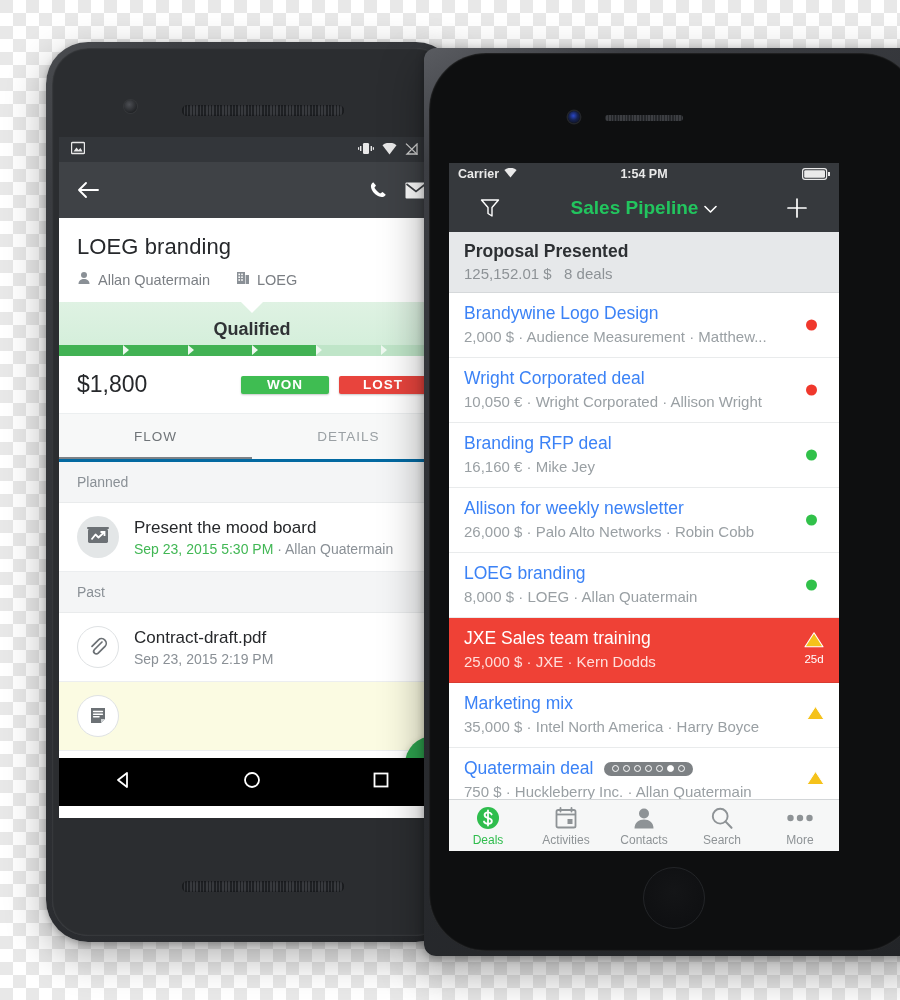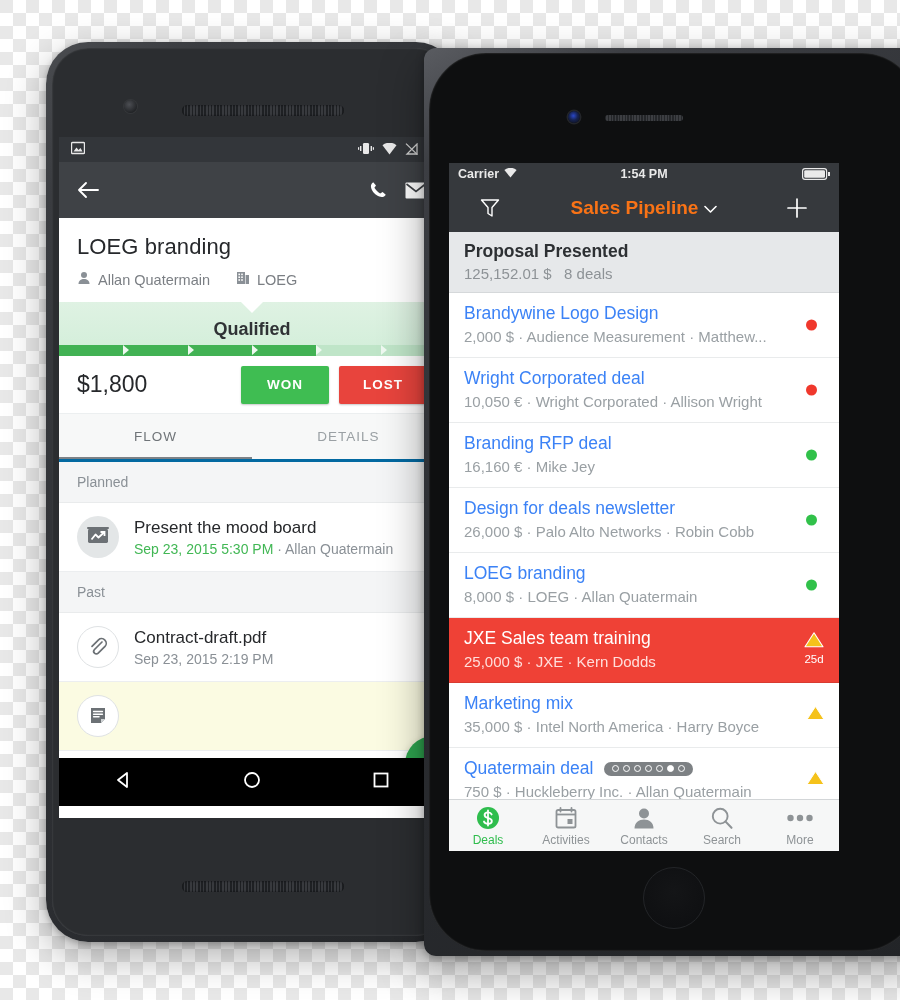--- a/index.html
+++ b/index.html
@@ -119,21 +119,21 @@
   }
   .and-progress .seg:last-child::after { display: none; }
 
   .and-amountrow {
     background: #fff; height: 58px; display: flex; align-items: center;
     padding: 0 18px; gap: 10px; border-bottom: 1px solid #eceff0;
   }
   .and-amount { font-size: 23px; color: #26282b; }
   .and-amountrow .btns { margin-left: auto; display: flex; gap: 10px; }
   .and-btn {
-    min-width: 88px; height: 38px; border: 0; border-radius: 2px;
+    min-width: 88px; height: 18px; border: 0; border-radius: 2px;
     color: #fff; font-size: 13.5px; font-weight: bold; letter-spacing: 1px;
     display: flex; align-items: center; justify-content: center;
     box-shadow: 0 1px 2px rgba(0,0,0,0.22);
   }
   .and-btn.won { background: #3fbd52; }
   .and-btn.lost { background: #e8443d; }
 
   .and-tabs { height: 48px; background: #f7f8f8; display: flex; border-bottom: 3px solid #0369a1; }
   .and-tab {
     flex: 1; display: flex; align-items: center; justify-content: center;
@@ -219,21 +219,21 @@
   .ip-statusbar {
     height: 21px; background: #36393d; color: #eaeaea;
     display: flex; align-items: center; padding: 0 9px;
     font-size: 12.5px; font-weight: bold;
   }
   .ip-sb-left { display: flex; align-items: center; gap: 5px; }
   .ip-sb-center { position: absolute; left: 0; right: 0; text-align: center; pointer-events: none; }
   .ip-sb-right { margin-left: auto; display: flex; align-items: center; }
 
   .ip-navbar {
-    height: 48px; background: #36393d; color: #f97316;
+    height: 48px; background: #36393d; color: #22c55e;
     display: flex; align-items: center; padding: 0 30px; position: relative;
   }
   .ip-navtitle {
     position: absolute; left: 0; right: 0; text-align: center;
     font-size: 19px; font-weight: bold; pointer-events: none;
     display: flex; align-items: center; justify-content: center; gap: 6px;
   }
   .ip-navbtn { z-index: 2; display: flex; align-items: center; }
   .ip-navbtn.right { margin-left: auto; }
 
@@ -557,21 +557,21 @@
           <span class="ip-dot red"></span>
         </div>
 
         <div class="ip-deal">
           <div class="ip-dealtitle">Branding RFP deal</div>
           <div class="ip-dealsub">16,160 €  ·  Mike Jey</div>
           <span class="ip-dot green"></span>
         </div>
 
         <div class="ip-deal">
-          <div class="ip-dealtitle">Design for deals newsletter</div>
+          <div class="ip-dealtitle">Allison for weekly newsletter</div>
           <div class="ip-dealsub">26,000 $  ·  Palo Alto Networks  ·  Robin Cobb</div>
           <span class="ip-dot green"></span>
         </div>
 
         <div class="ip-deal">
           <div class="ip-dealtitle">LOEG branding</div>
           <div class="ip-dealsub">8,000 $  ·  LOEG  ·  Allan Quatermain</div>
           <span class="ip-dot green"></span>
         </div>
 

